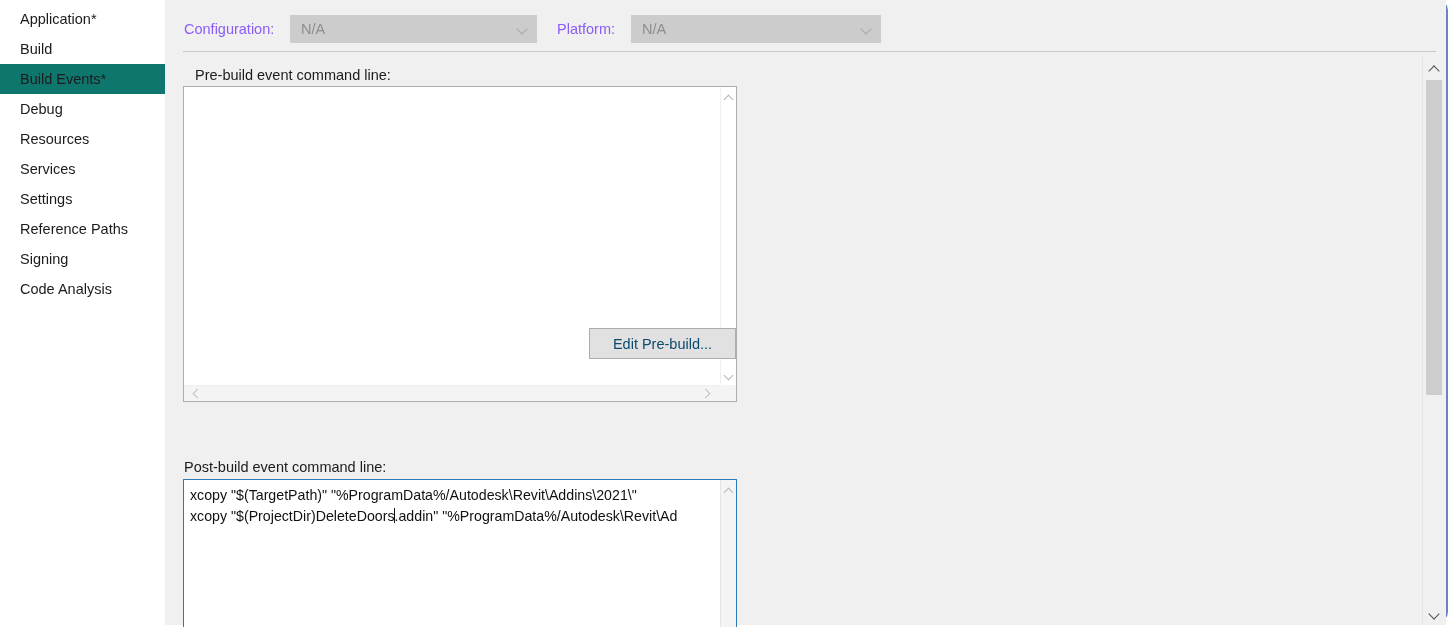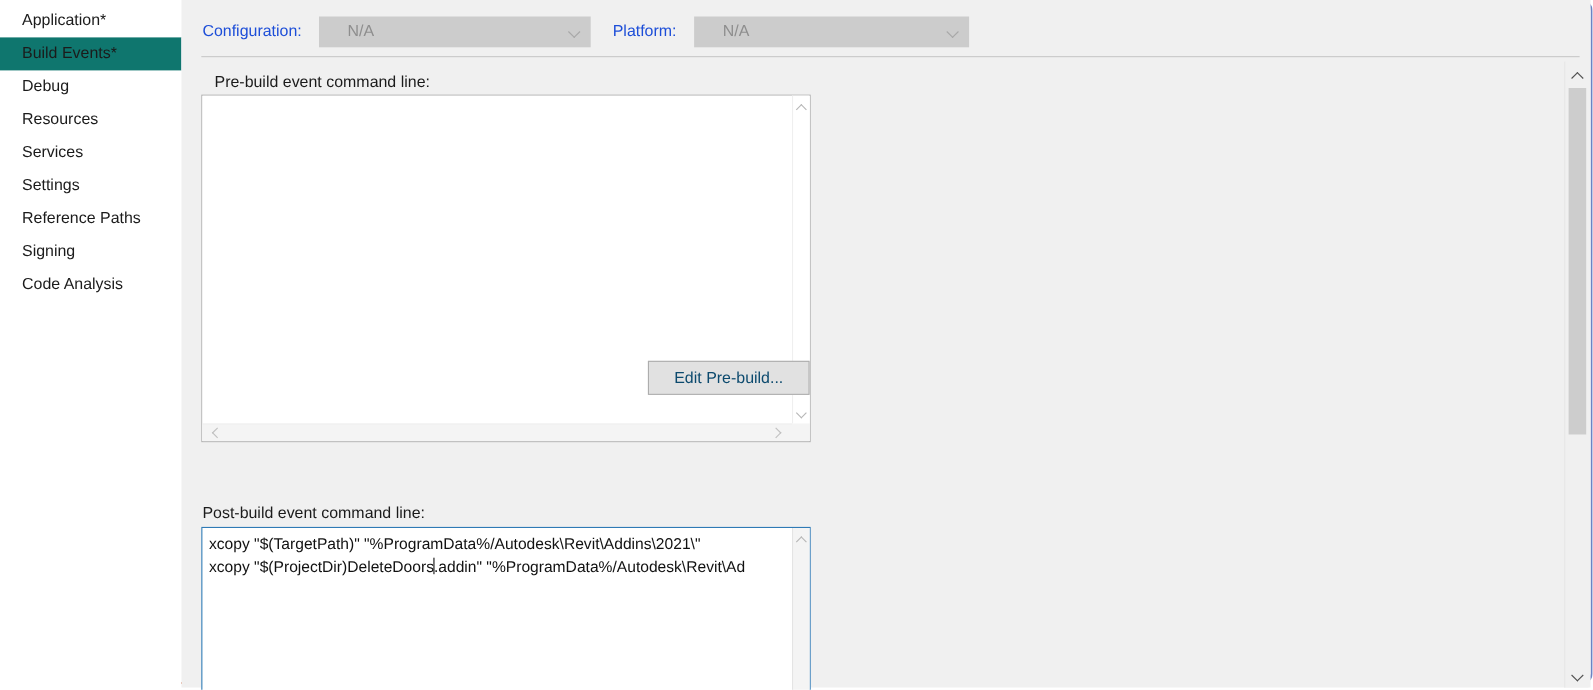--- a/index.html
+++ b/index.html
@@ -62,37 +62,37 @@
 
   
   #toolbar {
     position: absolute;
     left: 0; top: 0;
     width: 1281px; height: 52px;
   }
   .tb-label {
     position: absolute;
     font-size: 14.5px;
-    color: #1d4ed8;
+    color: #8b5cf6;
     top: 21px;
     white-space: nowrap;
   }
   #cfg-label { left: 19px; }
   #plat-label { left: 392px; }
 
   .combo {
     position: absolute;
     top: 15px;
     height: 28px;
     background: #cccccc;
     border: none;
     color: #8e8e8e;
     font-size: 14.5px;
     line-height: 28px;
-    padding-left: 26px;
+    padding-left: 11px;
     cursor: default;
   }
   #cfg-combo { left: 125px; width: 247px; }
   #plat-combo { left: 466px; width: 250px; }
   .combo-chevron {
     position: absolute;
     right: 10px;
     top: 10px;
     width: 9px; height: 9px;
   }
@@ -283,20 +283,23 @@
 </style>
 </head>
 <body>
 
 <div id="app">
 
   <div id="sidebar">
     <div class="side-item">
       <span>Application*</span>
     </div>
+    <div class="side-item">
+      <span>Build</span>
+    </div>
     <div class="side-item selected">
       <span>Build Events*</span>
       <span class="side-arrow"></span>
     </div>
     <div class="side-item">
       <span>Debug</span>
     </div>
     <div class="side-item">
       <span>Resources</span>
     </div>

